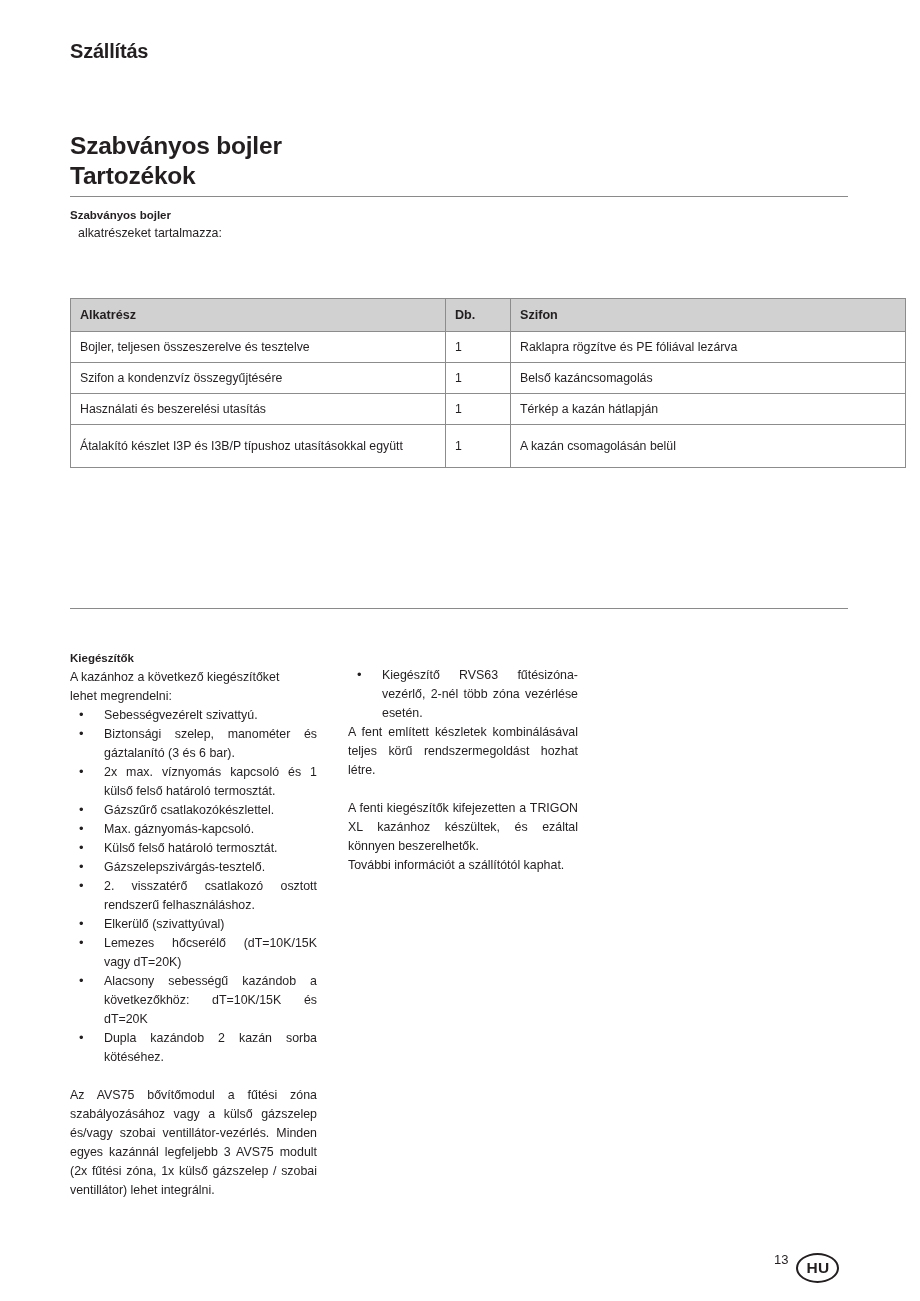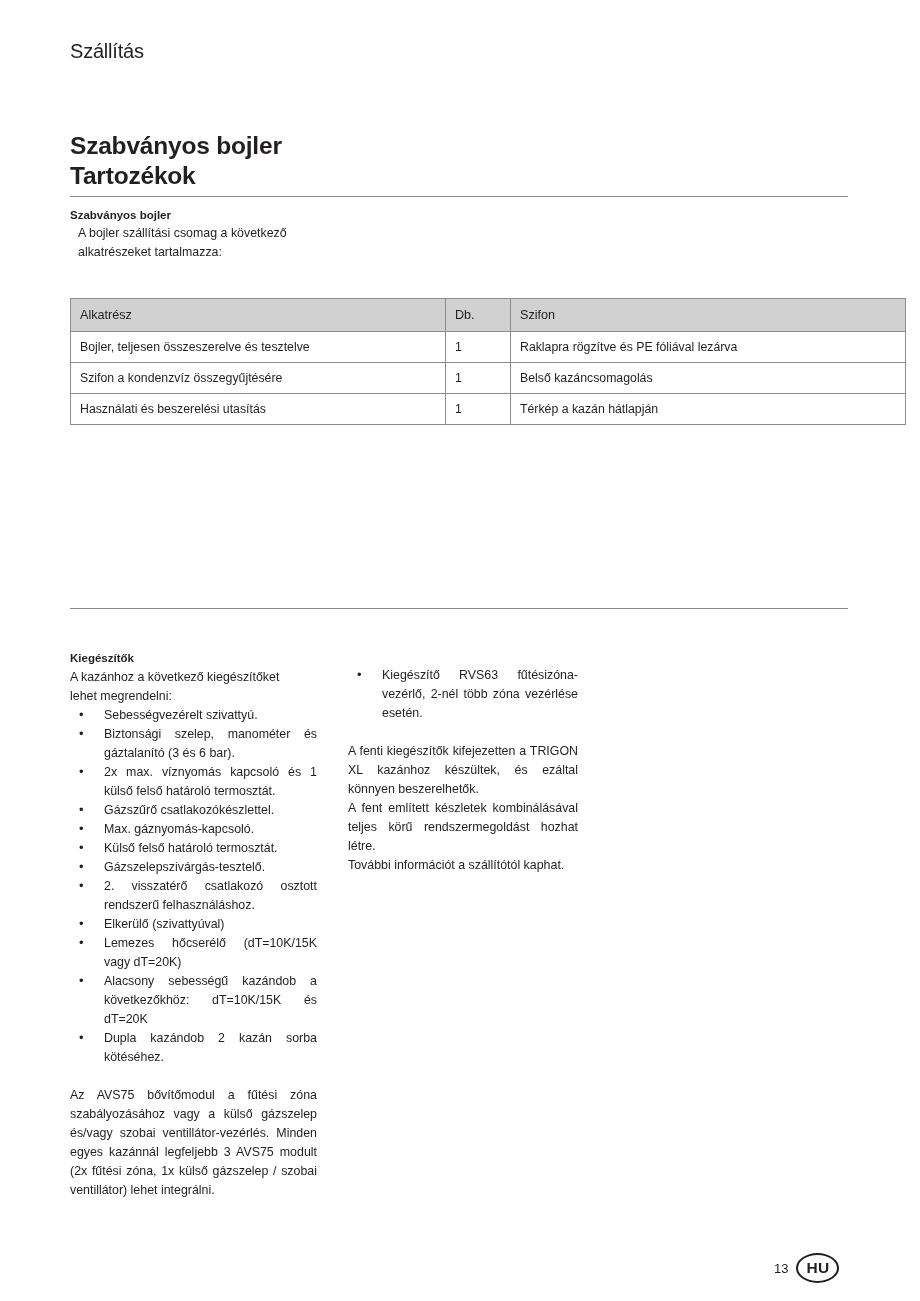--- a/index.html
+++ b/index.html
@@ -23,21 +23,21 @@
     height: 1301px;
     overflow: hidden;
   }
 
   
   .running-head {
     position: absolute;
     left: 70px;
     top: 40px;
     font-size: 20px;
-    font-weight: normal;
+    font-weight: bold;
     letter-spacing: -0.2px;
     color: #231f20;
   }
 
   
   .title-block {
     position: absolute;
     left: 70px;
     top: 131px;
     width: 778px;
@@ -95,21 +95,21 @@
     border: 1px solid #8c8c8c;
     text-align: left;
     vertical-align: middle;
     padding: 0 9px;
     font-size: 12.3px;
     color: #231f20;
     line-height: 17px;
   }
   .parts-table th {
     background: #d1d1d1;
-    font-weight: normal;
+    font-weight: bold;
     height: 32px;
     font-size: 12.6px;
   }
   .parts-table td { height: 30px; }
   .parts-table tr.tall td { height: 42px; }
   .col-part { width: 356px; }
   .col-qty  { width: 46px; }
   .col-pack { width: 376px; }
 
   
@@ -179,21 +179,21 @@
   .rc-bullets > li::before {
     left: 4px;
   }
 
   
   .footer {
     position: absolute;
     left: 774px;
     top: 1253px;
     display: flex;
-    align-items: center;
+    align-items: flex-start;
     gap: 8px;
   }
   .page-number {
     font-size: 13px;
     color: #231f20;
     line-height: 1;
   }
   .hu-badge {
     width: 43px;
     height: 30px;
@@ -218,21 +218,20 @@
 
   <div class="title-block">
     <div class="title-line">Szabványos bojler</div>
     <div class="title-line">Tartozékok</div>
   </div>
   <div class="rule rule-top"></div>
 
   <div class="intro">
     <div class="intro-head">Szabványos bojler</div>
     <div class="intro-body">
-      <div>A bojler szállítási csomag a következő</div>
       <div>alkatrészeket tartalmazza:</div>
     </div>
   </div>
 
   <table class="parts-table">
     <thead>
       <tr>
         <th class="col-part">Alkatrész</th>
         <th class="col-qty">Db.</th>
         <th class="col-pack">Szifon</th>
@@ -246,20 +245,25 @@
       </tr>
       <tr>
         <td>Szifon a kondenzvíz összegyűjtésére</td>
         <td>1</td>
         <td>Belső kazáncsomagolás</td>
       </tr>
       <tr>
         <td>Használati és beszerelési utasítás</td>
         <td>1</td>
         <td>Térkép a kazán hátlapján</td>
+      </tr>
+      <tr class="tall">
+        <td>Átalakító készlet I3P és I3B/P típushoz utasításokkal együtt</td>
+        <td>1</td>
+        <td>A kazán csomagolásán belül</td>
       </tr>
     </tbody>
   </table>
 
   <div class="rule rule-mid"></div>
 
   <div class="col-left">
     <div class="sub-head">Kiegészítők</div>
     <div class="lead-in">
       <div>A kazánhoz a következő kiegészítőket</div>
@@ -281,22 +285,22 @@
       <li>Dupla kazándob 2 kazán sorba kötéséhez.</li>
     </ul>
 
     <div class="para para-spaced">Az AVS75 bővítőmodul a fűtési zóna szabályozásához vagy a külső gázszelep és/vagy szobai ventillátor-vezérlés. Minden egyes kazánnál legfeljebb 3 AVS75 modult (2x fűtési zóna, 1x külső gázszelep / szobai ventillátor) lehet integrálni.</div>
   </div>
 
   <div class="col-right">
     <ul class="bullets rc-bullets">
       <li>Kiegészítő RVS63 fűtésizóna-vezérlő, 2-nél több zóna vezérlése esetén.</li>
     </ul>
+    <div class="para">A fent említett készletek kombinálásával teljes körű rendszermegoldást hozhat létre.</div>
     <div class="para para-spaced">A fenti kiegészítők kifejezetten a TRIGON XL kazánhoz készültek, és ezáltal könnyen beszerelhetők.</div>
-    <div class="para">A fent említett készletek kombinálásával teljes körű rendszermegoldást hozhat létre.</div>
     <div class="para">További információt a szállítótól kaphat.</div>
   </div>
 
   <div class="footer">
     <div class="page-number">13</div>
     <div class="hu-badge">HU</div>
   </div>
 
 </div>
 

